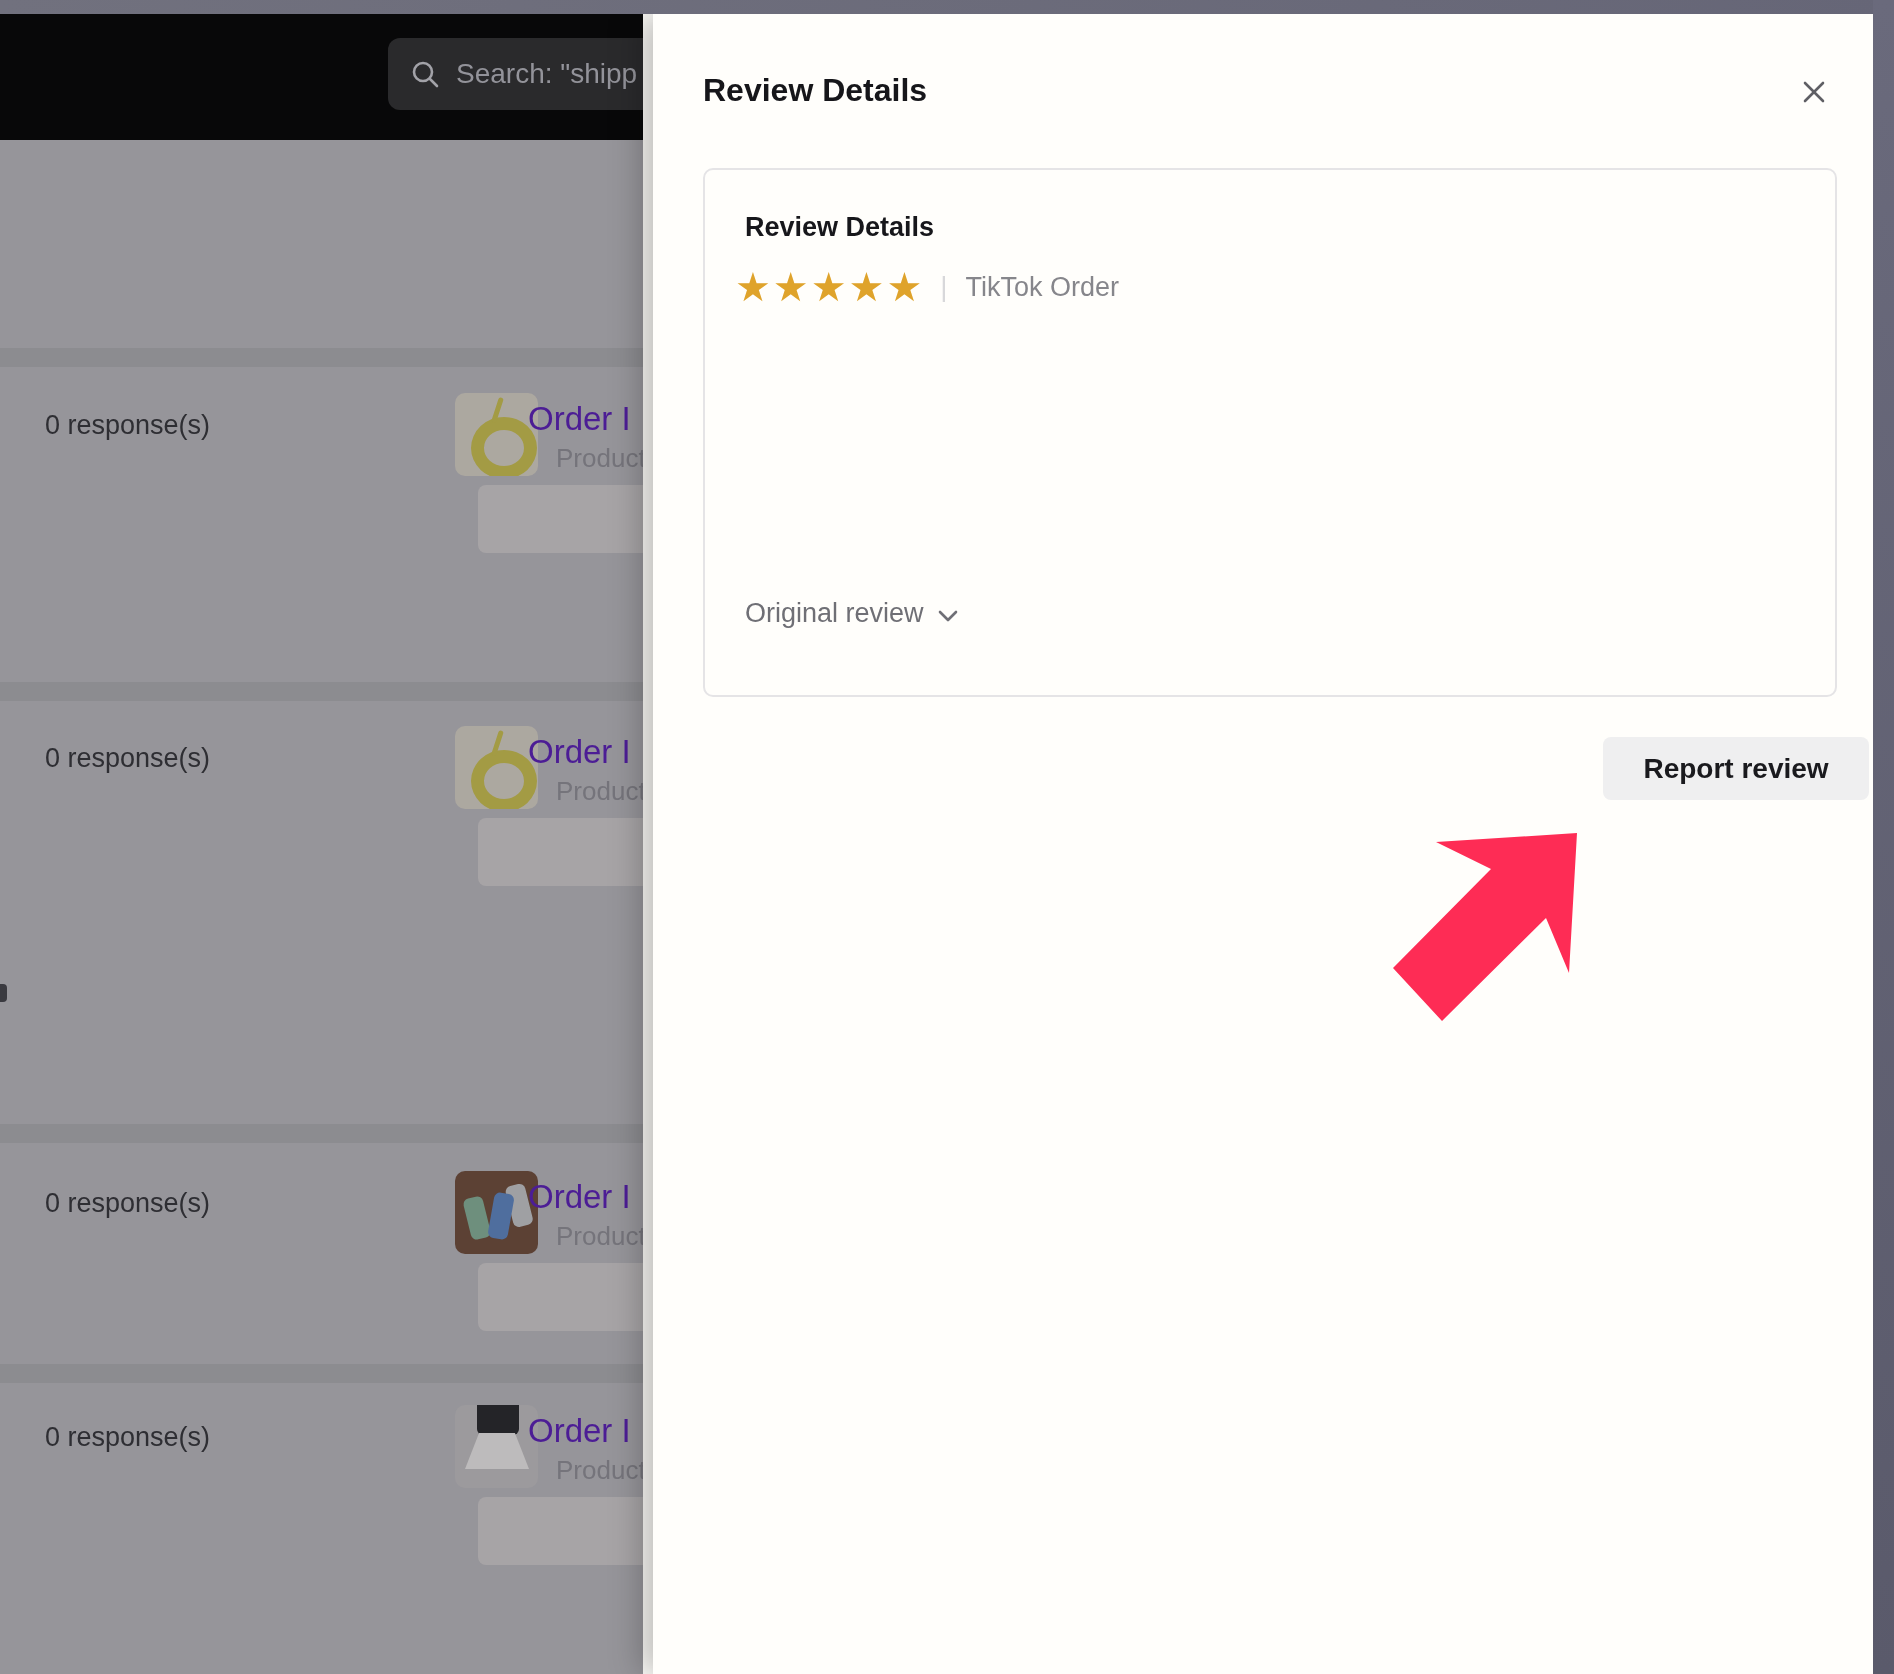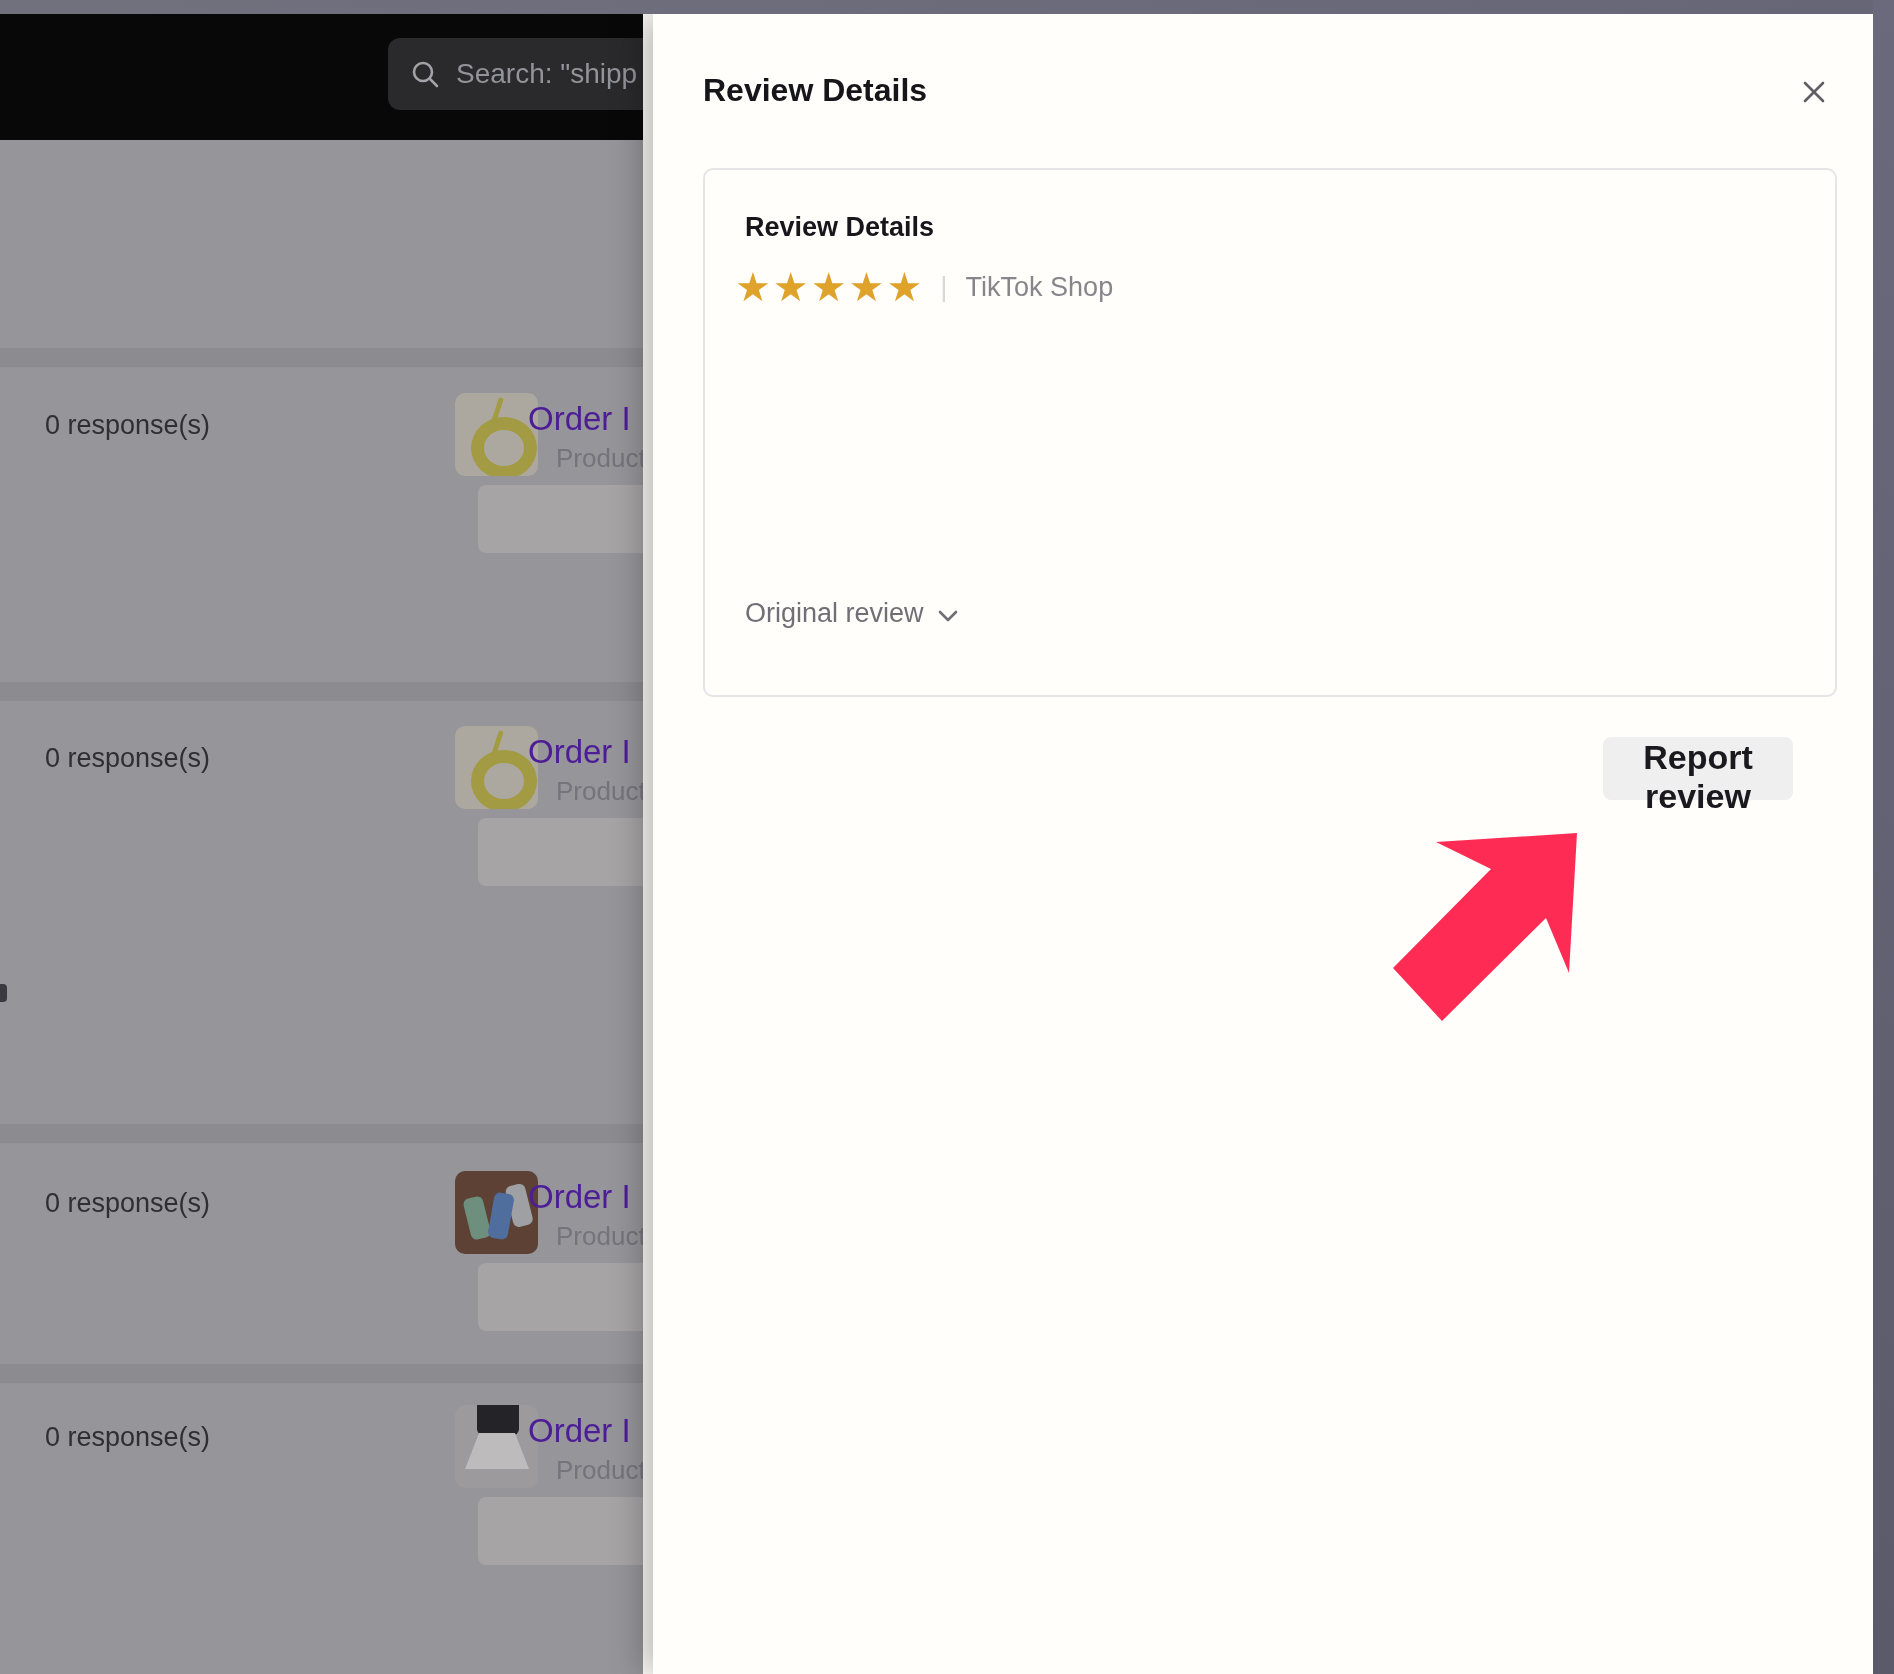--- a/index.html
+++ b/index.html
@@ -70,22 +70,22 @@
     display:flex;align-items:center;}
   .star{font-size:40px;color:#DFA32B;letter-spacing:2px;line-height:1;}
   .rating-divider{color:#D8D8DA;font-size:28px;margin:0 18px 0 16px;}
   .review-source{font-size:27px;color:#86868B;}
   .updated-text{margin-left:auto;font-size:27px;color:#D7A013;white-space:nowrap;}
   .original-review{position:absolute;left:40px;top:428px;display:flex;align-items:center;
     font-size:27px;color:#6F6F75;cursor:pointer;background:none;border:none;padding:0;
     font-family:inherit;justify-content:flex-end;}
   .original-review svg{margin-left:14px;margin-top:6px;}
 
-  .report-btn{position:absolute;left:950px;top:723px;width:190px;height:63px;
-    background:#EFEFF0;border:none;border-radius:8px;font-size:34px;font-weight:700;
+  .report-btn{position:absolute;left:950px;top:723px;width:266px;height:63px;
+    background:#EFEFF0;border:none;border-radius:8px;font-size:28px;font-weight:700;
     color:#1A1A1E;font-family:inherit;cursor:pointer;}
 
   .arrow-annot{position:absolute;left:1380px;top:818px;z-index:55;pointer-events:none;}
 </style>
 </head>
 <body>
 
 <div class="left-page">
   <div class="black-header">
     <div class="search-pill">
@@ -150,21 +150,21 @@
   <div class="review-card">
     <span class="card-heading">Review Details</span>
 
     <div class="stars-row">
       <span class="star">★</span>
       <span class="star">★</span>
       <span class="star">★</span>
       <span class="star">★</span>
       <span class="star">★</span>
       <span class="rating-divider">|</span>
-      <span class="review-source">TikTok Shop</span>
+      <span class="review-source">TikTok Order</span>
     </div>
 
     <button class="original-review">
       <span>Original review</span>
       <svg width="20" height="13" viewBox="0 0 20 13">
         <path d="M2 2 L10 10 L18 2" fill="none" stroke="#6F6F75" stroke-width="2.6" stroke-linecap="round" stroke-linejoin="round"></path>
       </svg>
     </button>
   </div>
 

